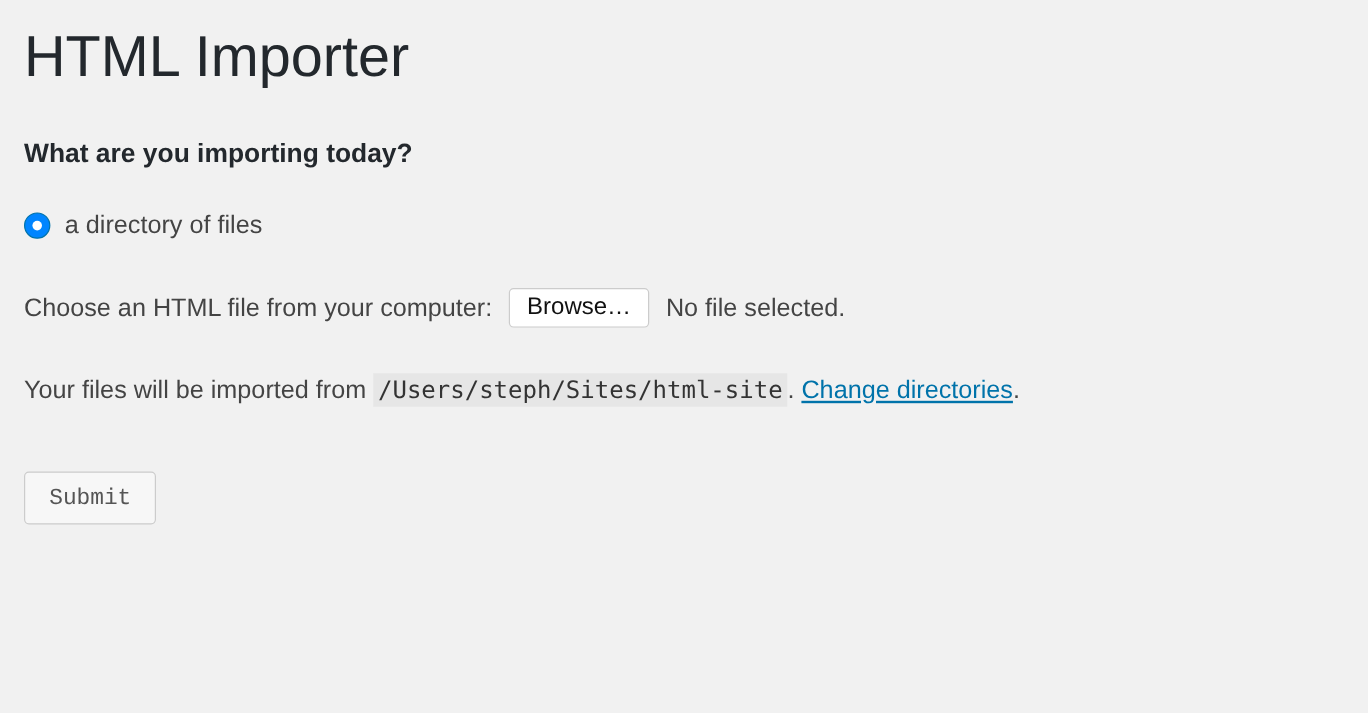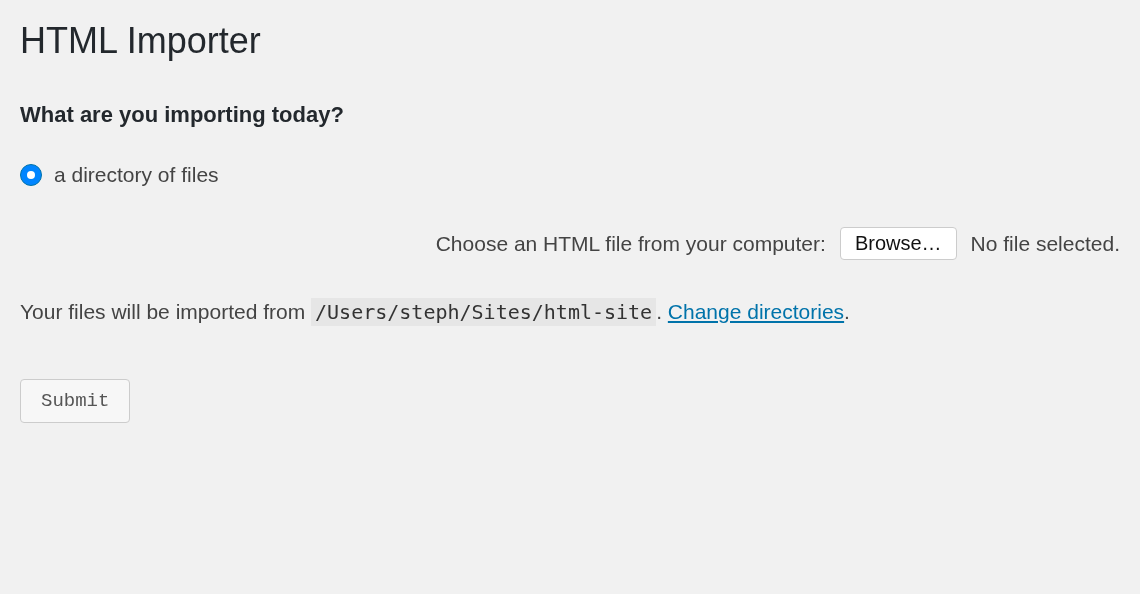--- a/index.html
+++ b/index.html
@@ -9,21 +9,21 @@
     }
     body {
       font-family: -apple-system, BlinkMacSystemFont, "Segoe UI", Helvetica, Arial, sans-serif;
       background: #f1f1f1;
       color: #333;
       padding: 20px;
       width: 1140px;
       height: 594px;
     }
     h1 {
-      font-size: 36px;
+      font-size: 48px;
       font-weight: 400;
       color: #23282d;
       margin-bottom: 40px;
     }
     .question {
       font-size: 22px;
       font-weight: 600;
       color: #23282d;
       margin-bottom: 35px;
     }
@@ -65,21 +65,20 @@
       font-size: 21px;
       color: #444;
     }
     .file-row {
       display: flex;
       align-items: center;
       gap: 14px;
       font-size: 21px;
       color: #444;
       margin-bottom: 40px;
-      justify-content: flex-end;
     }
     .browse-btn {
       font-family: inherit;
       font-size: 20px;
       color: #111;
       background: #fff;
       border: 1px solid #ccc;
       border-radius: 4px;
       padding: 4px 14px;
       cursor: pointer;

